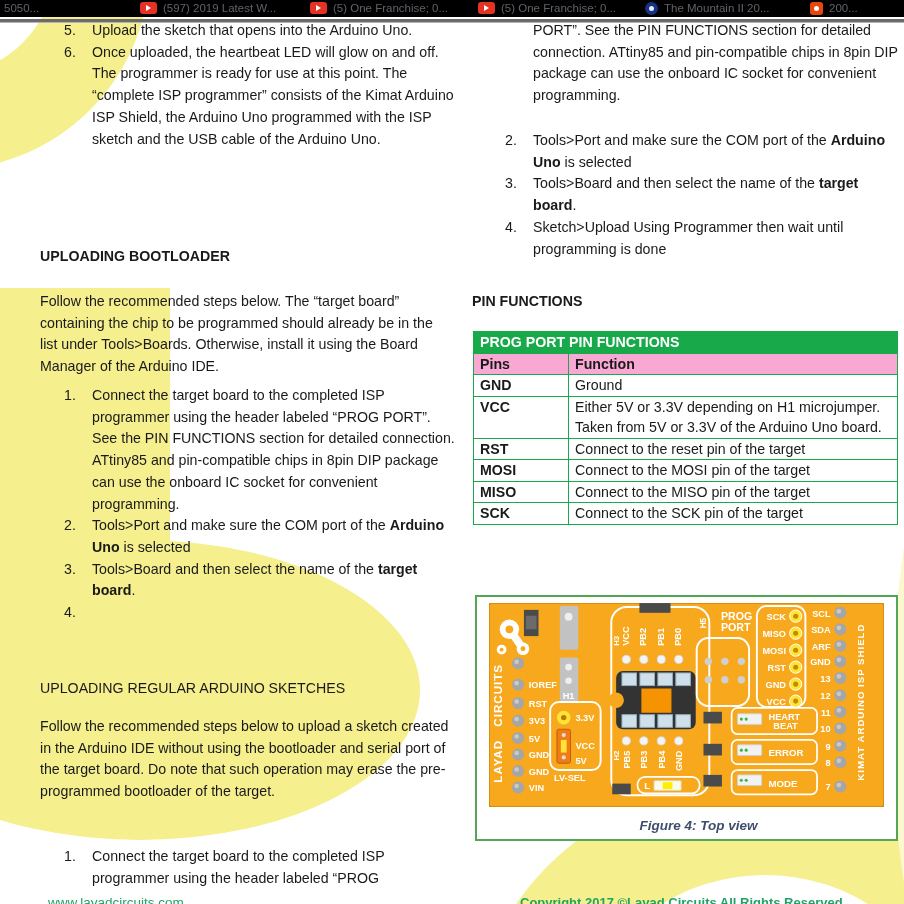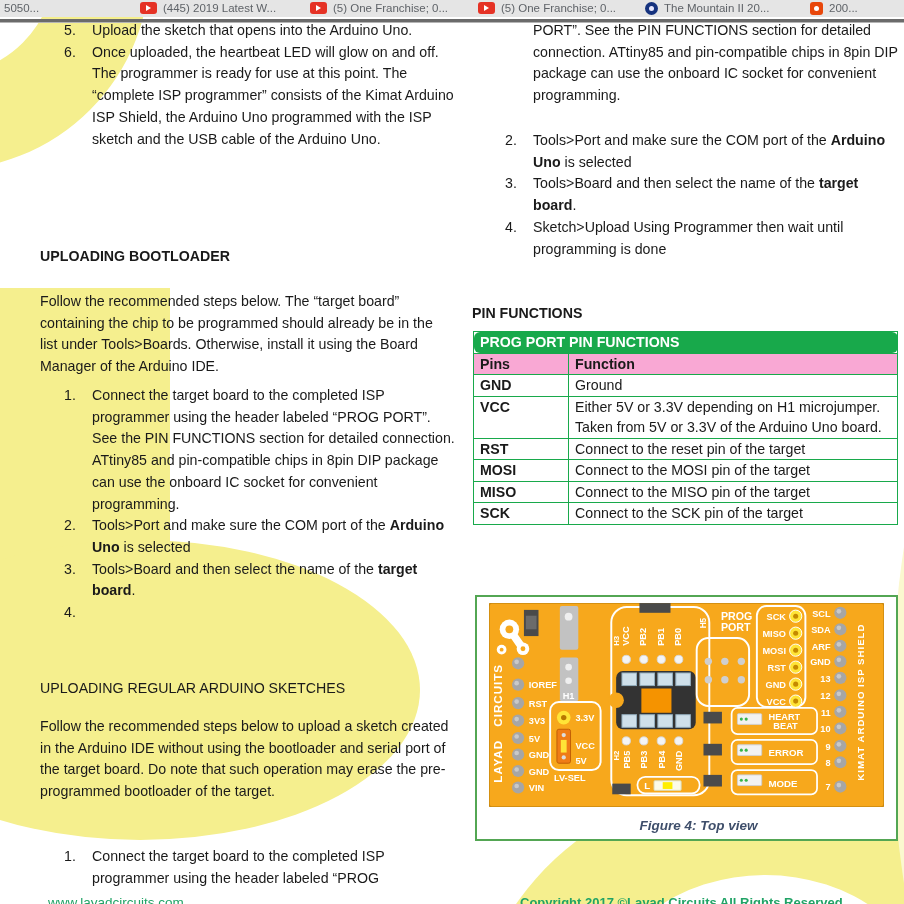--- a/index.html
+++ b/index.html
@@ -2,21 +2,21 @@
 <html><head>
 <meta charset="utf-8">
 <style>
   * { margin:0; padding:0; box-sizing:border-box; }
   html,body { background:#fff; }
   .page {
     position:relative; width:904px; height:904px; overflow:hidden;
     background:#fff; font-family:"Liberation Sans", sans-serif; color:#1a1a1a;
   }
   
-  .tabbar { position:absolute; left:0; top:0; width:904px; height:17px; background:#e5e5e5; z-index:5; }
+  .tabbar { position:absolute; left:0; top:0; width:904px; height:17px; background:#000000; z-index:5; }
   .tab { position:absolute; top:0; height:16px; display:flex; align-items:center; gap:6px;
          font-size:11.5px; color:#5f6368; white-space:nowrap; }
   .fav-yt { width:17px; height:12px; background:#e53225; border-radius:3px; position:relative; flex:0 0 auto; }
   .fav-yt::after { content:""; position:absolute; left:6px; top:3px; border-left:5px solid #fff;
          border-top:3px solid transparent; border-bottom:3px solid transparent; }
   .fav-movie { width:13px; height:13px; border-radius:50%; background:#16337f; position:relative; flex:0 0 auto; }
   .fav-movie::after { content:""; position:absolute; left:4px; top:4px; width:5px; height:5px; border-radius:50%; background:#e8e8ff; }
   .fav-misc { width:13px; height:13px; border-radius:3px; background:#e8470b; position:relative; flex:0 0 auto; }
   .fav-misc::after { content:""; position:absolute; left:4px; top:4px; width:5px; height:5px; border-radius:50%; background:#fff; }
   .chrome-divider { position:absolute; left:0; top:19px; width:904px; height:3px; background:#6b6b6b; z-index:5; }
@@ -39,21 +39,21 @@
   .li .num { flex:0 0 52px; padding-left:24px; }
   .li .txt { flex:1; }
   .rlist .num { flex:0 0 56px; padding-left:28px; }
   .b { font-weight:bold; }
   .footer-link { color:#21a366; font-size:13.5px; }
   .copyright { color:#21a366; font-size:13px; font-weight:bold; white-space:nowrap; }
 
   
   table.pins { border-collapse:collapse; width:425px; background:#fff; font-size:14.2px; }
   table.pins td, table.pins th { border:1.6px solid #18a94b; padding:0px 6px; line-height:20.5px; vertical-align:top; text-align:left; }
-  .t-title { background:#18a94b; color:#fff; font-weight:bold; text-align:center; font-size:14.2px;border-radius:6px; }
+  .t-title { background:#18a94b; color:#fff; font-weight:bold; text-align:center; font-size:14.2px; }
   .t-head { background:#f9a8d4; font-weight:bold; text-align:right; }
   .t-pin { font-weight:bold; width:95px; }
 
   
   .figure-box { position:absolute; left:475px; top:595px; width:423px; height:246px;
     border:2px solid #53a653; background:#fff; }
   .figure-caption { position:absolute; left:0; right:0; top:218px; text-align:center;
     font-style:italic; color:#3f4f6b; font-size:13.5px; font-weight:bold;padding-left:24px; }
   svg text { fill:#fff; font-weight:bold; font-family:"Liberation Sans", sans-serif; }
 </style>
@@ -61,21 +61,21 @@
 <body>
 
 <div class="page">
 
   <div class="tabbar">
     <div class="tab" style="left:4px;">
       <span>5050...</span>
     </div>
     <div class="tab" style="left:140px;">
       <span class="fav-yt"></span>
-      <span>(445) 2019 Latest W...</span>
+      <span>(597) 2019 Latest W...</span>
     </div>
     <div class="tab" style="left:310px;">
       <span class="fav-yt"></span>
       <span>(5) One Franchise; 0...</span>
     </div>
     <div class="tab" style="left:478px;">
       <span class="fav-yt"></span>
       <span>(5) One Franchise; 0...</span>
     </div>
     <div class="tab" style="left:645px;">
@@ -155,21 +155,21 @@
       <div class="li">
         <span class="num">3.</span>
         <span class="txt"><span>Tools&gt;Board and then select the name of the </span><span class="b">target board</span><span>.</span></span>
       </div>
       <div class="li">
         <span class="num">4.</span>
         <span class="txt">Sketch&gt;Upload Using Programmer then wait until programming is done</span>
       </div>
     </div>
 
-    <div class="abs hd" style="left:472px; top:291px;margin-top:12px;">PIN FUNCTIONS</div>
+    <div class="abs hd" style="left:472px; top:291px;">PIN FUNCTIONS</div>
 
     <div class="abs" style="left:473px; top:331px;">
       <table class="pins">
         <tbody>
             <tr>
               <td class="t-title" colspan="2">PROG PORT PIN FUNCTIONS</td>
             </tr>
         <tr>
           <td class="t-head">Pins</td>
           <td class="t-head">Function</td>

